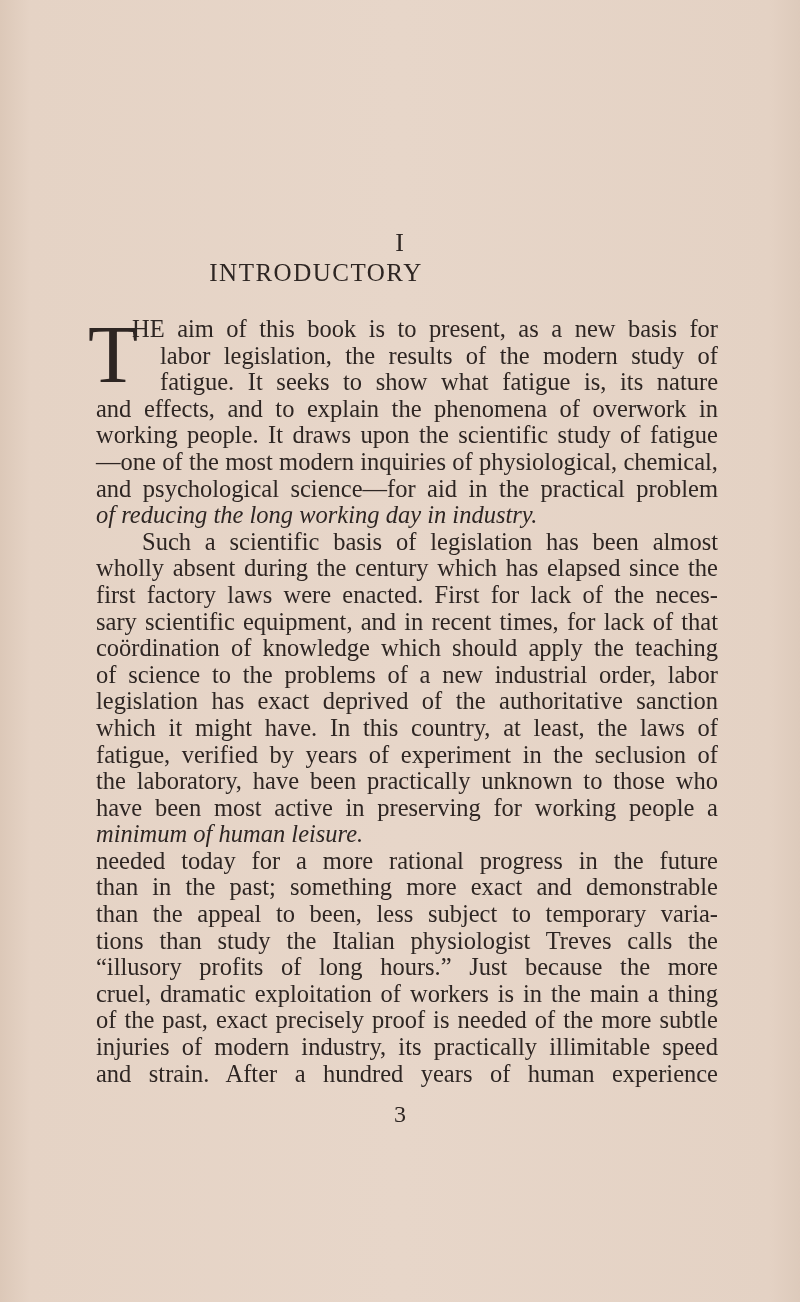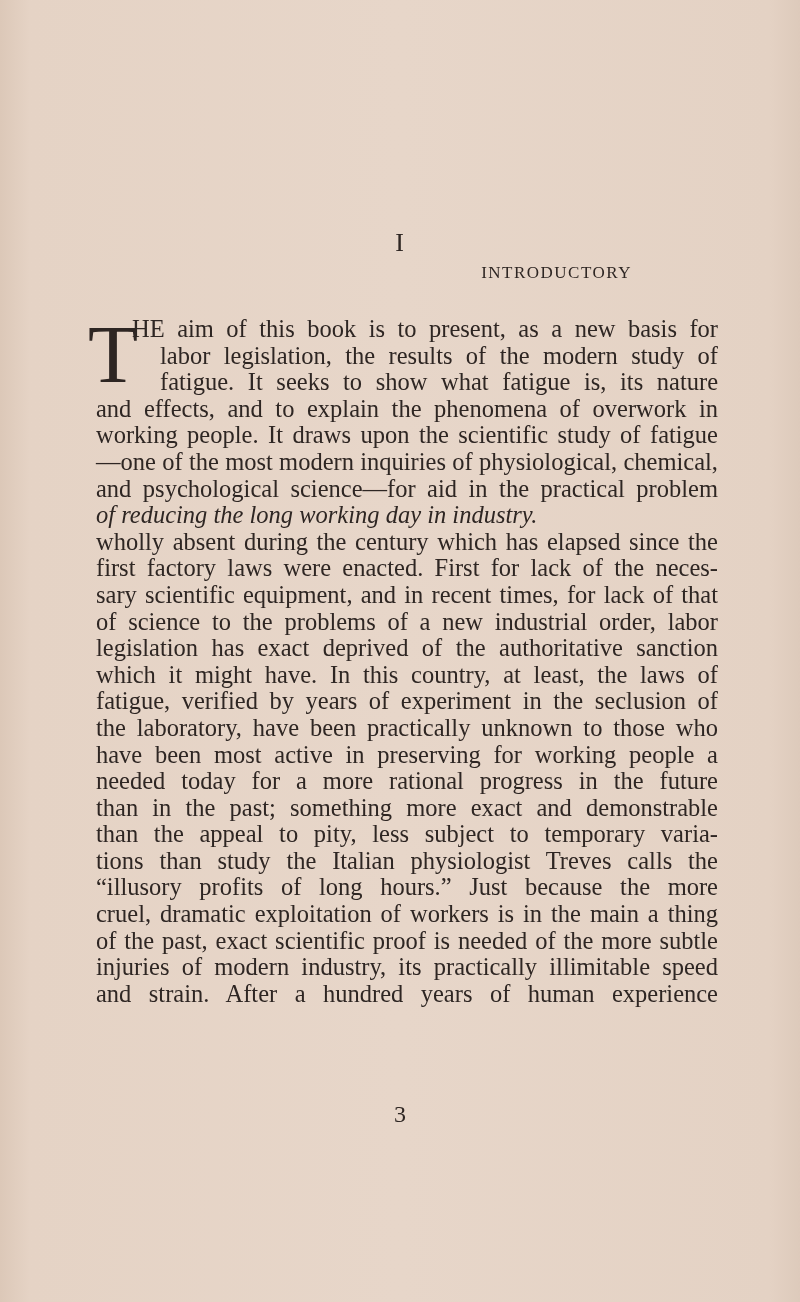--- a/index.html
+++ b/index.html
@@ -29,22 +29,22 @@
     text-align: center;
     font-size: 26px;
     line-height: 30px;
     letter-spacing: 1px;
   }
   .chapter-title {
     position: absolute;
     top: 258px;
     left: 0;
     width: 632px;
-    text-align: right;
-    font-size: 17px;
+    text-align: center;
+    font-size: 25px;
     line-height: 30px;
     letter-spacing: 1.5px;
   }
   .body-text {
     position: absolute;
     top: 316px;
     left: 96px;
     width: 622px;
     font-size: 24.5px;
     line-height: 26.6px;
@@ -99,38 +99,41 @@
       <span class="line dropcap-line">labor legislation, the results of the modern study of</span>
       <span class="line dropcap-line">fatigue.   It seeks to show what fatigue is, its nature</span>
       <span class="line">and effects, and to explain the phenomena of overwork in</span>
       <span class="line">working people.   It draws upon the scientific study of fatigue</span>
       <span class="line">—one of the most modern inquiries of physiological, chemical,</span>
       <span class="line">and psychological science—for aid in the practical problem</span>
       <span class="line last">of reducing the long working day in industry.</span>
     </div>
 
     <div>
+      <span class="line indent">Such a scientific basis of legislation has been almost</span>
       <span class="line">wholly absent during the century which has elapsed since the</span>
       <span class="line">first factory laws were enacted.   First for lack of the neces-</span>
       <span class="line">sary scientific equipment, and in recent times, for lack of that</span>
+      <span class="line">coördination of knowledge which should apply the teaching</span>
       <span class="line">of science to the problems of a new industrial order, labor</span>
       <span class="line">legislation has exact deprived of the authoritative sanction</span>
       <span class="line">which it might have.   In this country, at least, the laws of</span>
       <span class="line">fatigue, verified by years of experiment in the seclusion of</span>
       <span class="line">the laboratory, have been practically unknown to those who</span>
       <span class="line">have been most active in preserving for working people a</span>
+      <span class="line last">minimum of human leisure.</span>
     </div>
 
     <div>
       <span class="line">needed today for a more rational progress in the future</span>
       <span class="line">than in the past;  something more exact and demonstrable</span>
-      <span class="line">than the appeal to pity, less subject to temporary varia-</span>
+      <span class="line">than the appeal to been, less subject to temporary varia-</span>
       <span class="line">tions than study the Italian physiologist Treves calls the</span>
       <span class="line">“illusory profits of long hours.”   Just because the more</span>
       <span class="line">cruel, dramatic exploitation of workers is in the main a thing</span>
-      <span class="line">of the past, exact scientific proof is needed of the more subtle</span>
+      <span class="line">of the past, exact precisely proof is needed of the more subtle</span>
       <span class="line">injuries of modern industry, its practically illimitable speed</span>
       <span class="line">and strain.   After a hundred years of human experience</span>
     </div>
   </div>
 
   <div class="page-number">3</div>
 </div>
 
 </body></html>

